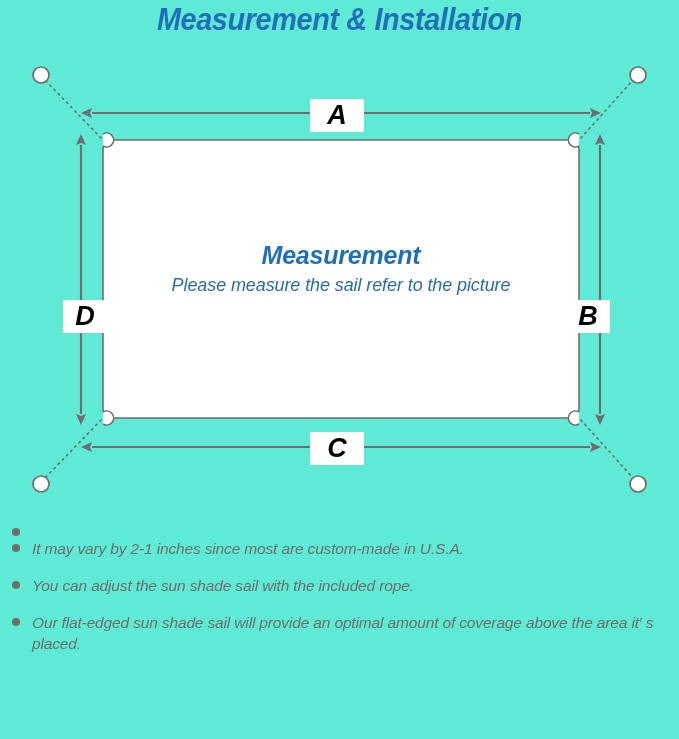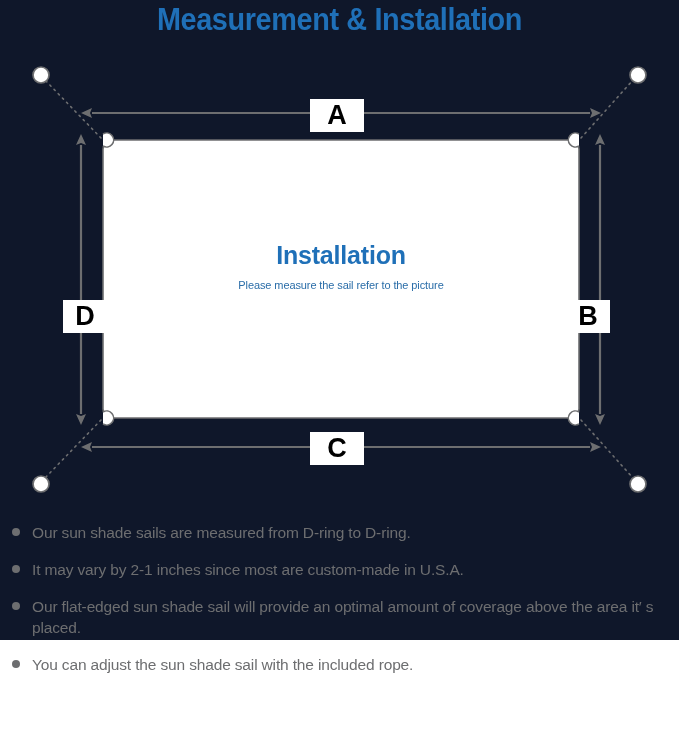--- a/index.html
+++ b/index.html
@@ -11,22 +11,23 @@
     width: 679px;
     height: 739px;
     font-family: "Liberation Sans", sans-serif;
     color: #58595b;
     overflow: hidden;
     position: relative;
   }
   #page {
     position: relative;
     width: 679px;
-    height: 640px;
-    background: #0f172a;
+    height: 739px;
+    background: #5eead4;
+    font-style: italic;
   }
 
   
   .title {
     position: absolute;
     left: 0;
     top: 0;
     width: 679px;
     text-align: center;
     font-family: "Liberation Sans", sans-serif;
@@ -63,21 +64,21 @@
   .center-title {
     font-family: "Liberation Sans", sans-serif;
     font-weight: bold;
     font-size: 25px;
     color: #1f70b8;
     line-height: 30px;
     letter-spacing: -0.2px;
   }
   .center-sub {
     font-family: "Liberation Sans", sans-serif;
-    font-size: 11px;
+    font-size: 18px;
     color: #2a6da8;
     line-height: 20px;
     margin-top: 5px;
     letter-spacing: -0.1px;
   }
 
   
   .dim {
     position: absolute;
     font-family: "Liberation Sans", sans-serif;
@@ -159,42 +160,41 @@
       <line x1="92" y1="69" x2="590" y2="69" stroke="#6d6e70" stroke-width="2.2" marker-start="url(#arrowL)" marker-end="url(#arrowR)"></line>
 
       <line x1="92" y1="403" x2="590" y2="403" stroke="#6d6e70" stroke-width="2.2" marker-start="url(#arrowL)" marker-end="url(#arrowR)"></line>
 
       <line x1="81" y1="101" x2="81" y2="370" stroke="#6d6e70" stroke-width="2.2" marker-start="url(#arrowL)" marker-end="url(#arrowR)"></line>
 
       <line x1="600" y1="101" x2="600" y2="370" stroke="#6d6e70" stroke-width="2.2" marker-start="url(#arrowL)" marker-end="url(#arrowR)"></line>
     </svg>
 
     <div class="center-label">
-      <div class="center-title">Installation</div>
+      <div class="center-title">Measurement</div>
       <div class="center-sub">Please measure the sail refer to the picture</div>
     </div>
 
     <div class="dim dim-a">A</div>
     <div class="dim dim-b">B</div>
     <div class="dim dim-c">C</div>
     <div class="dim dim-d">D</div>
   </div>
 
   <div class="bullets">
     <div class="bullet-row">
       <span class="bullet-dot"></span>
-      <span>Our sun shade sails are measured from D-ring to D-ring.</span>
     </div>
     <div class="bullet-row">
       <span class="bullet-dot"></span>
       <span>It may vary by 2-1 inches since most are custom-made in U.S.A.</span>
     </div>
     <div class="bullet-row">
       <span class="bullet-dot"></span>
+      <span>You can adjust the sun shade sail with the included rope.</span>
+    </div>
+    <div class="bullet-row">
+      <span class="bullet-dot"></span>
       <span>Our flat-edged sun shade sail will provide an optimal amount of coverage above the area it′ s placed.</span>
     </div>
-    <div class="bullet-row">
-      <span class="bullet-dot"></span>
-      <span>You can adjust the sun shade sail with the included rope.</span>
-    </div>
   </div>
 
 </div>
 
 </body></html>

